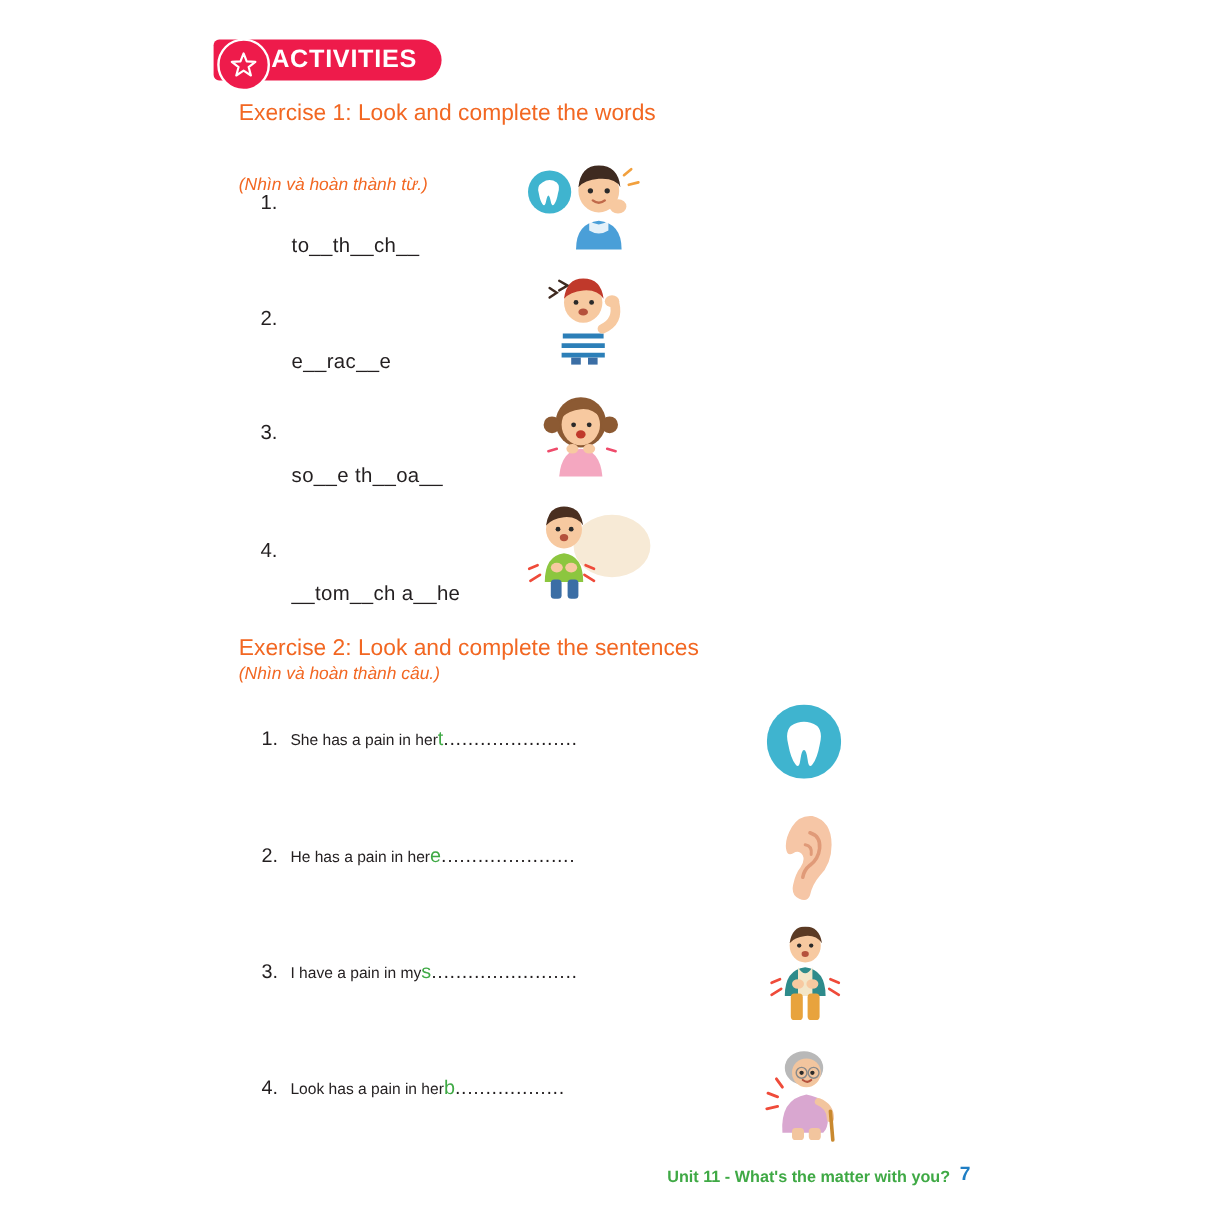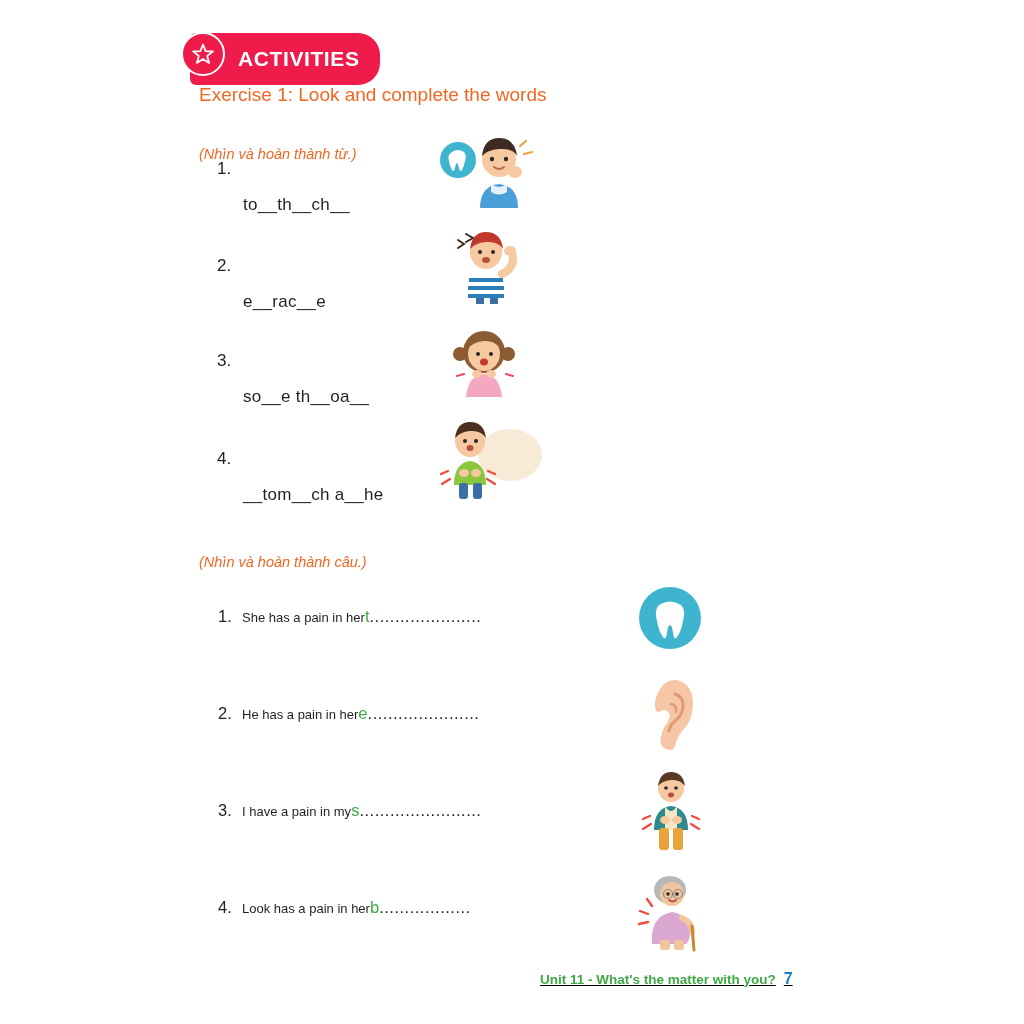--- a/index.html
+++ b/index.html
@@ -17,29 +17,28 @@
     width: 1024px;
     height: 1024px;
     background: #ffffff;
   }
 
   
   .activities-banner {
     position: absolute;
     left: 178px;
     top: 33px;
-    height: 52px;
+    height: 34px;
     background: #ee1b4b;
     border-radius: 6px 22px 22px 6px;
     display: flex;
     align-items: center;
     padding-left: 48px;
     padding-right: 20px;
     box-sizing: border-box;
-    margin-left: 12px;
   }
   .activities-banner .label {
     color: #ffffff;
     font-size: 21px;
     font-weight: bold;
     letter-spacing: 0.6px;
   }
   .star-badge {
     position: absolute;
     left: 181px;
@@ -133,25 +132,24 @@
     font-weight: bold;
   }
   .footer-page {
     color: #1f7ec4;
     font-size: 16px;
     font-weight: bold;
     margin-left: 8px;
   }
   .footer-inner {
     position: absolute;
-    left: 540px;
+    left: 556px;
     top: 0;
     display: flex;
-    align-items: center;
-    text-decoration: underline;
+    align-items: flex-end;
   }
 
   
   .illus { position: absolute; }
 </style>
 </head>
 <body>
 
 <div class="page">
 
@@ -268,20 +266,21 @@
       <ellipse cx="26" cy="58" rx="5" ry="4" fill="#f7c9a0"></ellipse>
       <ellipse cx="38" cy="58" rx="5" ry="4" fill="#f7c9a0"></ellipse>
 
       <rect x="21" y="68" width="9" height="16" rx="3" fill="#3b6ea5"></rect>
       <rect x="35" y="68" width="9" height="16" rx="3" fill="#3b6ea5"></rect>
 
       <path d="M10 56 l-7 3 M12 64 l-8 5 M50 56 l7 3 M49 64 l8 5" stroke="#ef4b3a" stroke-width="2.2" stroke-linecap="round"></path>
     </svg>
   </div>
 
+  <div class="ex-title" style="left:199px; top:530px;">Exercise 2: Look and complete the sentences</div>
   <div class="ex-sub" style="left:199px; top:554px;">(Nhìn và hoàn thành câu.)</div>
 
   <div class="ex2-item" style="left:218px; top:607px;">
     <span class="ex2-num">1.</span>
     <span class="ex2-text">She has a pain in her </span>
     <span class="ex2-hint">t</span>
     <span class="ex2-dots">......................</span>
   </div>
   <div class="illus" style="left:639px; top:587px; width:62px; height:62px;">
     <svg width="62" height="62" viewBox="0 0 62 62">

